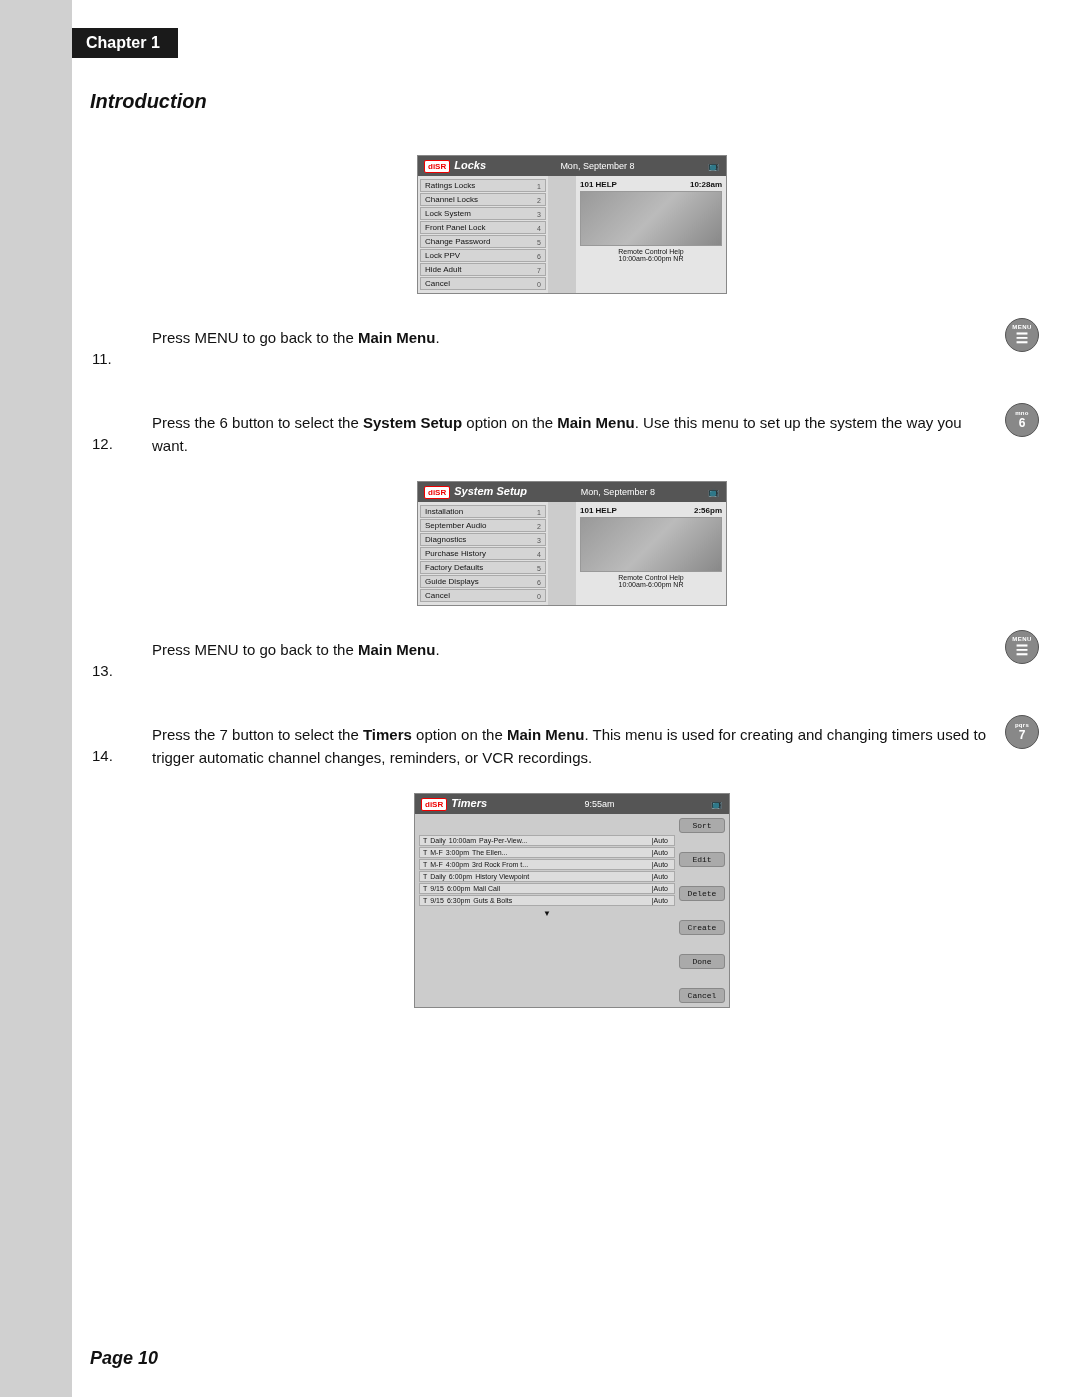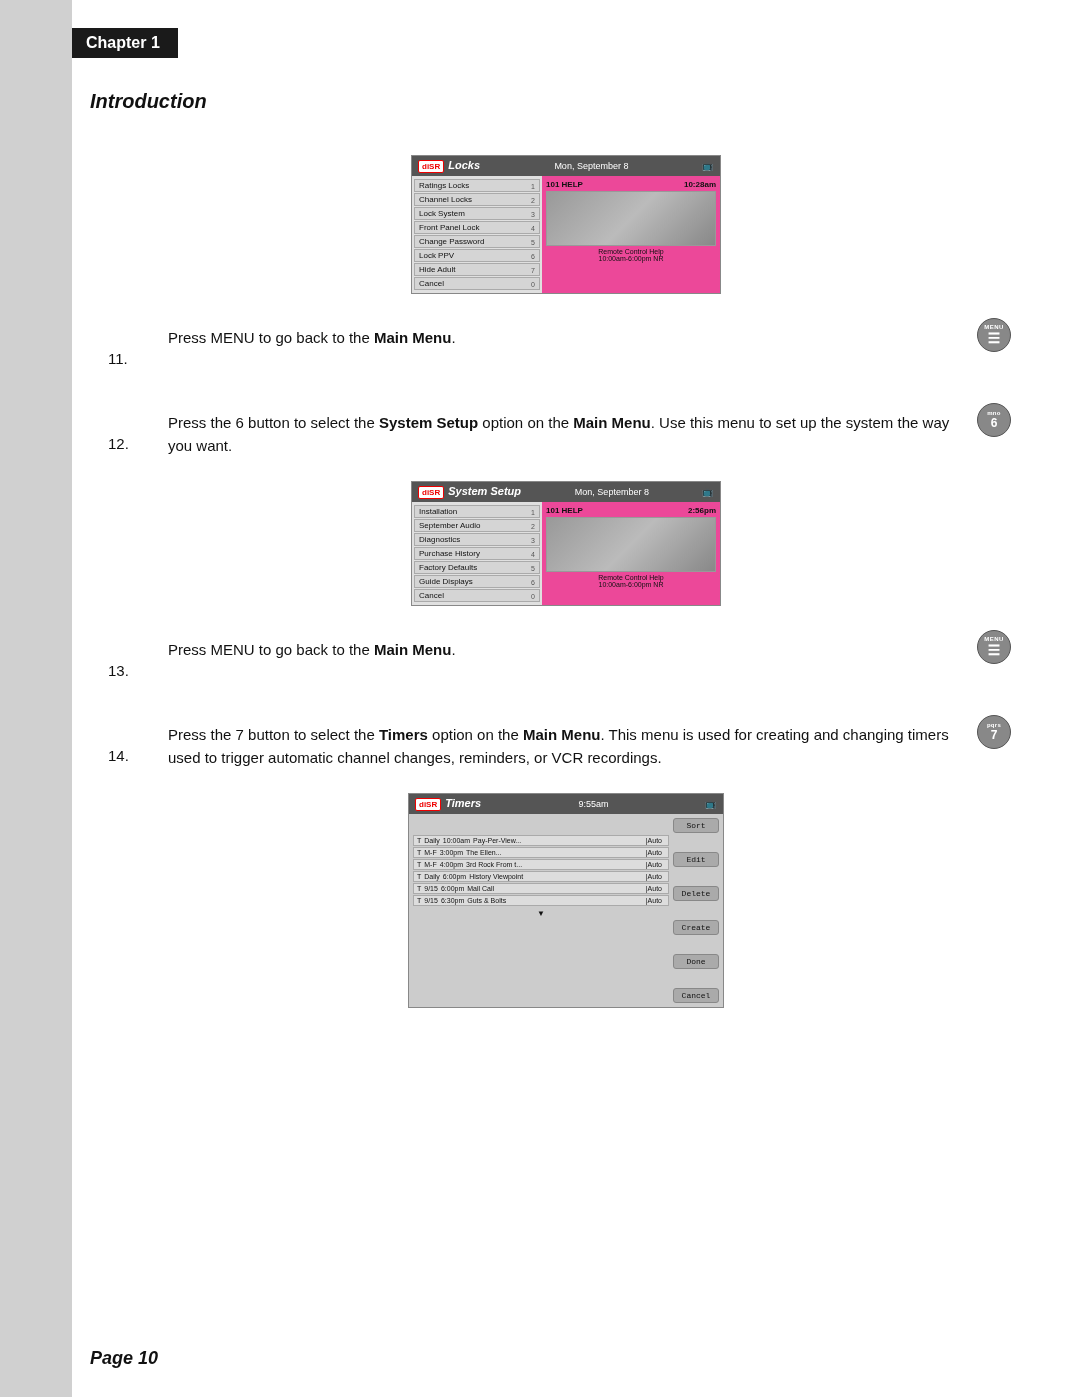--- a/index.html
+++ b/index.html
@@ -44,23 +44,23 @@
       font-size: 20px;
       font-weight: bold;
       font-style: italic;
       color: #111;
     }
 
     
     .content {
       position: absolute;
       top: 145px;
-      left: 72px;
+      left: 84px;
       right: 20px;
-      padding: 0 36px;
+      padding: 0 8px;
     }
 
     
     .screenshot-container {
       display: flex;
       justify-content: center;
       margin: 10px 0 18px 0;
     }
 
     .screenshot {
@@ -107,21 +107,22 @@
     }
 
     .menu-item .num {
       font-size: 7px;
       color: #555;
     }
 
     .screenshot-right {
       flex: 1;
       padding: 4px;
-      background: #ec4899;
+      background: #e5e5e5;
+      margin-left: 28px;
     }
 
     .help-header {
       display: flex;
       justify-content: space-between;
       font-size: 8px;
       font-weight: bold;
       margin-bottom: 2px;
     }
 

